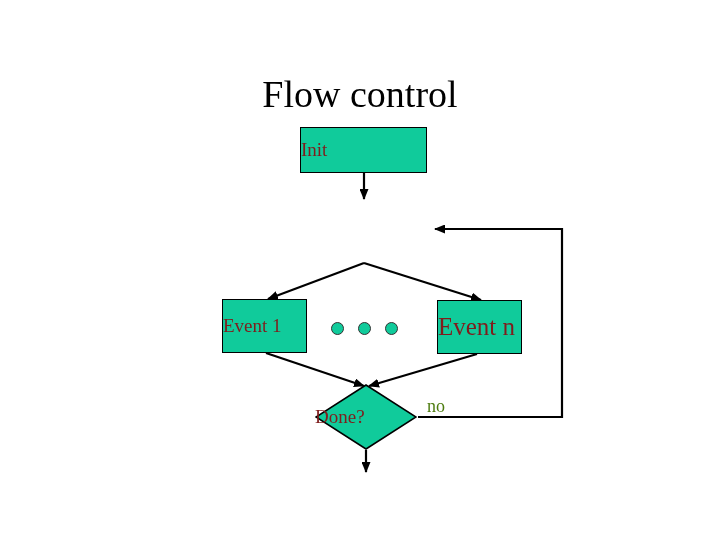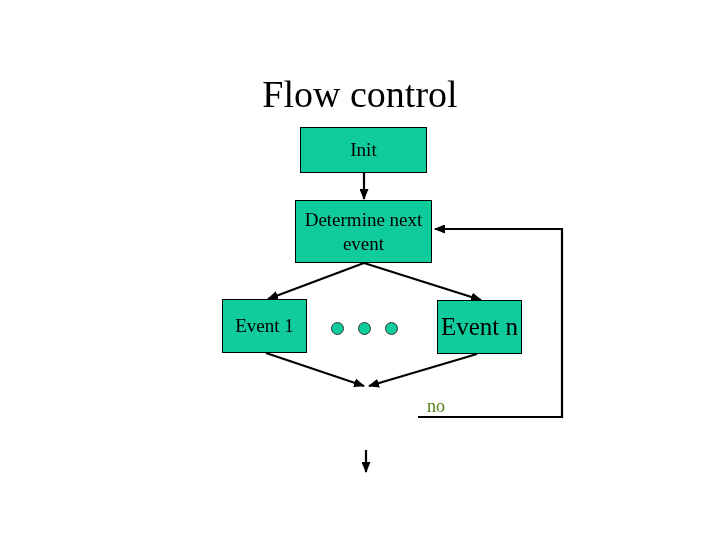--- a/index.html
+++ b/index.html
@@ -24,25 +24,24 @@
     text-align: center;
     font-size: 38px;
     line-height: 44px;
     color: #000000;
     font-family: "Liberation Serif", "DejaVu Serif", serif;
     white-space: nowrap;
   }
   .node {
     position: absolute;
     box-sizing: border-box;
-    color: #000000;
+    color: #7f1d1d;
     text-align: center;
     display: flex;
     align-items: center;
-    justify-content: center;
     font-family: "Liberation Serif", "DejaVu Serif", serif;
   }
   .boxnode {
     background: #10CB9B;
     border: 1px solid #000000;
   }
   #node-init {
     left: 300px; top: 127px; width: 127px; height: 46px;
     font-size: 19px;
   }
@@ -146,33 +145,36 @@
     <line x1="366" y1="450" x2="366" y2="472" stroke="#000000" stroke-width="2.2" marker-end="url(#arrowhead)"></line>
 
      right, up, back into Determine (feedback loop) --&gt;
     <polyline points="418,417 562,417 562,229 435,229" fill="none" stroke="#000000" stroke-width="2.2" marker-end="url(#arrowhead)"></polyline>
   </svg>
 
   <div class="node boxnode" id="node-init">
     <span>Init</span>
   </div>
 
-  <div class="node boxnode" id="node-determine">
-    <span>Determine next event</span>
-  </div>
 
   <div class="node boxnode" id="node-event1">
     <span>Event 1</span>
   </div>
 
   <div class="node boxnode" id="node-eventn">
     <span>Event n</span>
   </div>
 
   <div class="dot" id="dot-1"></div>
   <div class="dot" id="dot-2"></div>
   <div class="dot" id="dot-3"></div>
 
+  <div class="node" id="node-done">
+    <svg class="shape-svg" width="102" height="66" viewBox="0 0 102 66">
+      <polygon points="51,1 101,33 51,65 1,33" fill="#10CB9B" stroke="#000000" stroke-width="1.5"></polygon>
+    </svg>
+    <span class="diamond-label">Done?</span>
+  </div>
 
 
   <div id="label-no">no</div>
 
 </div>
 
 </body></html>

